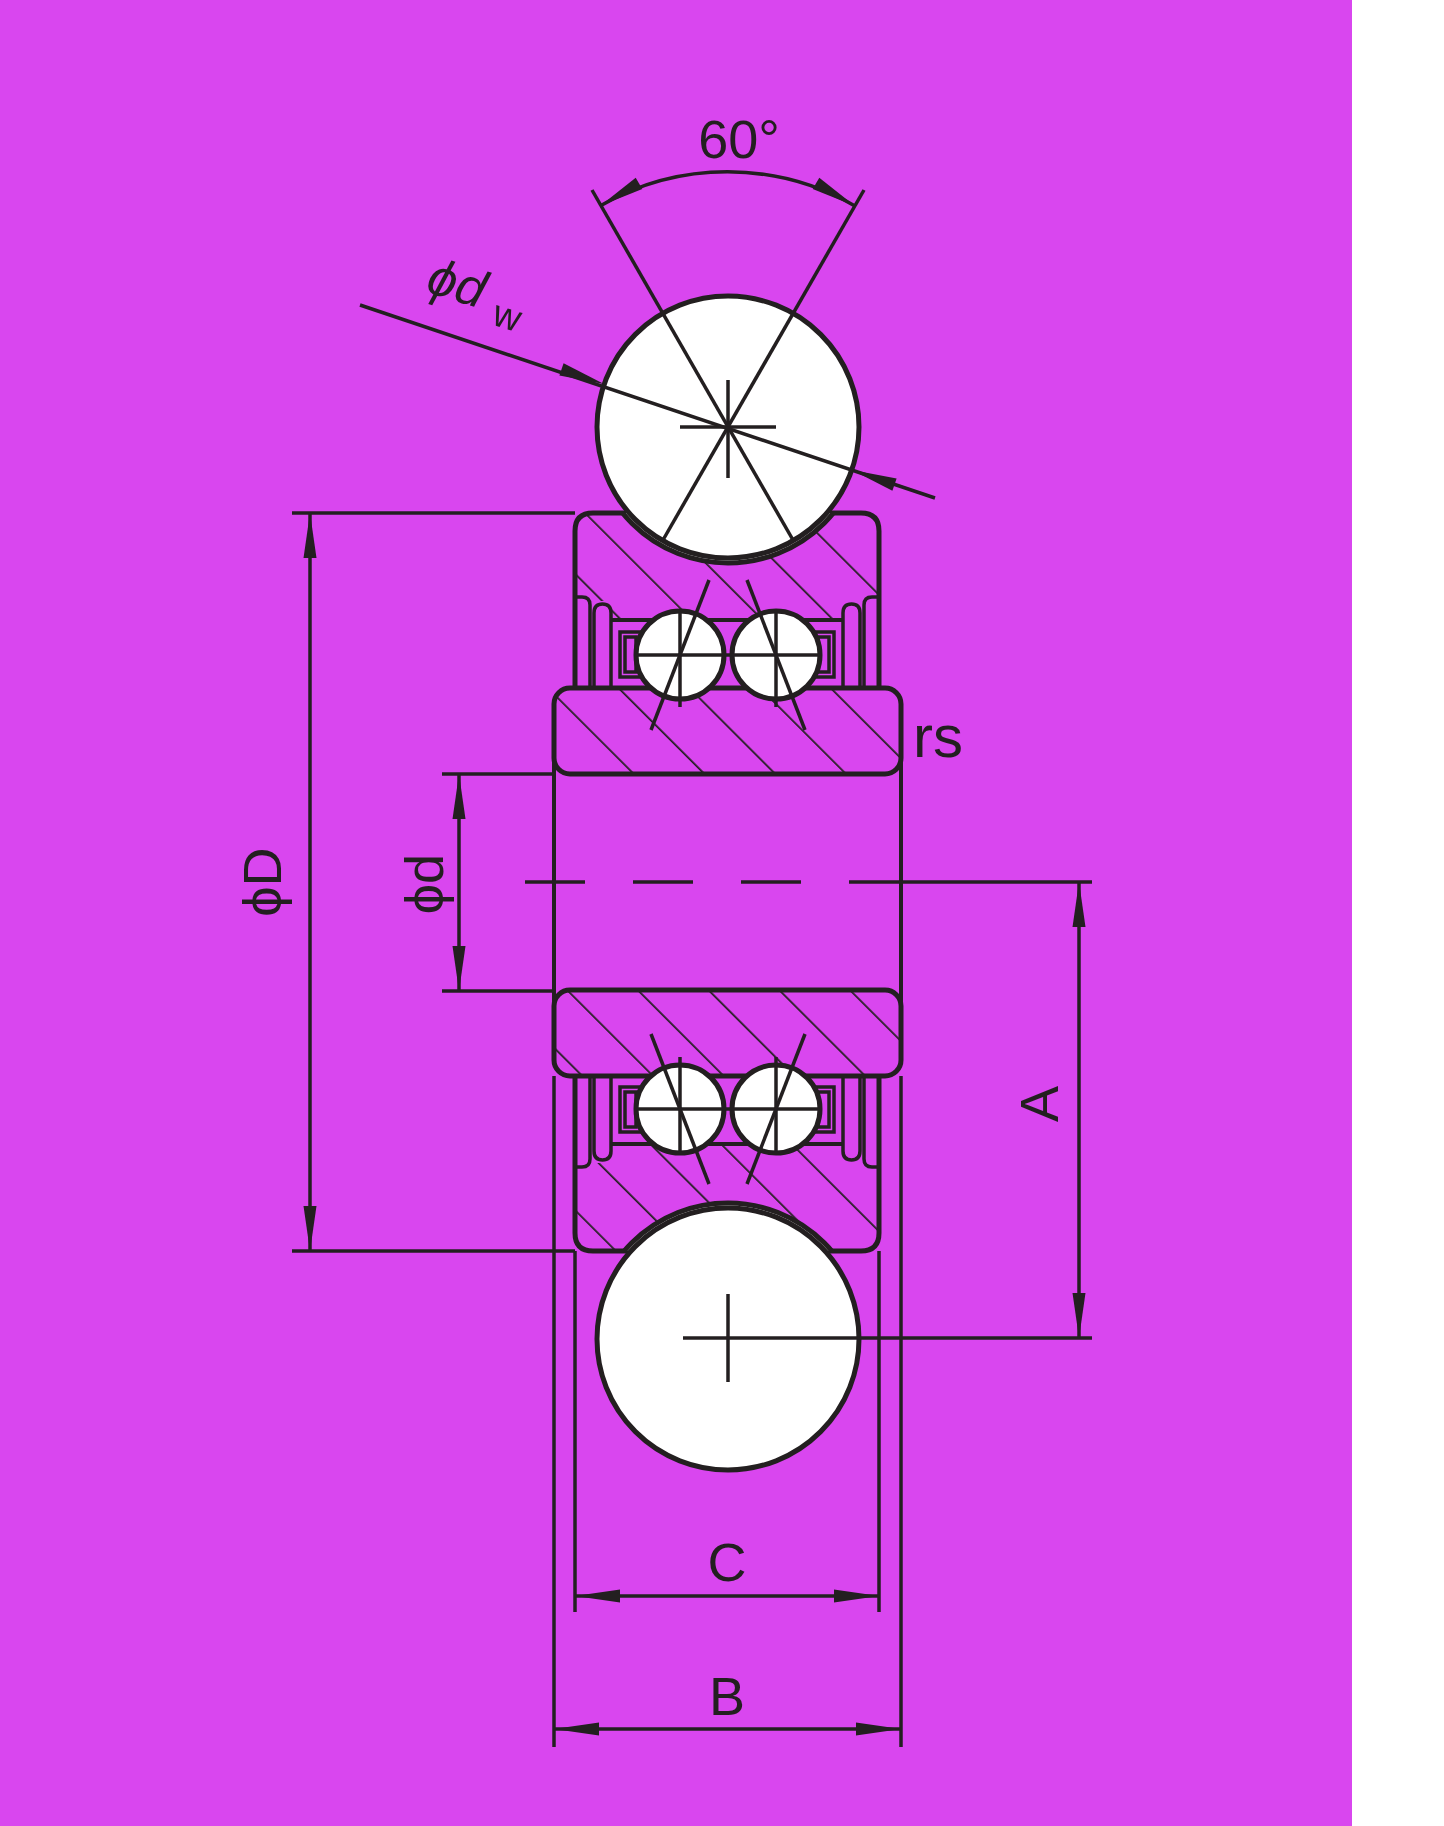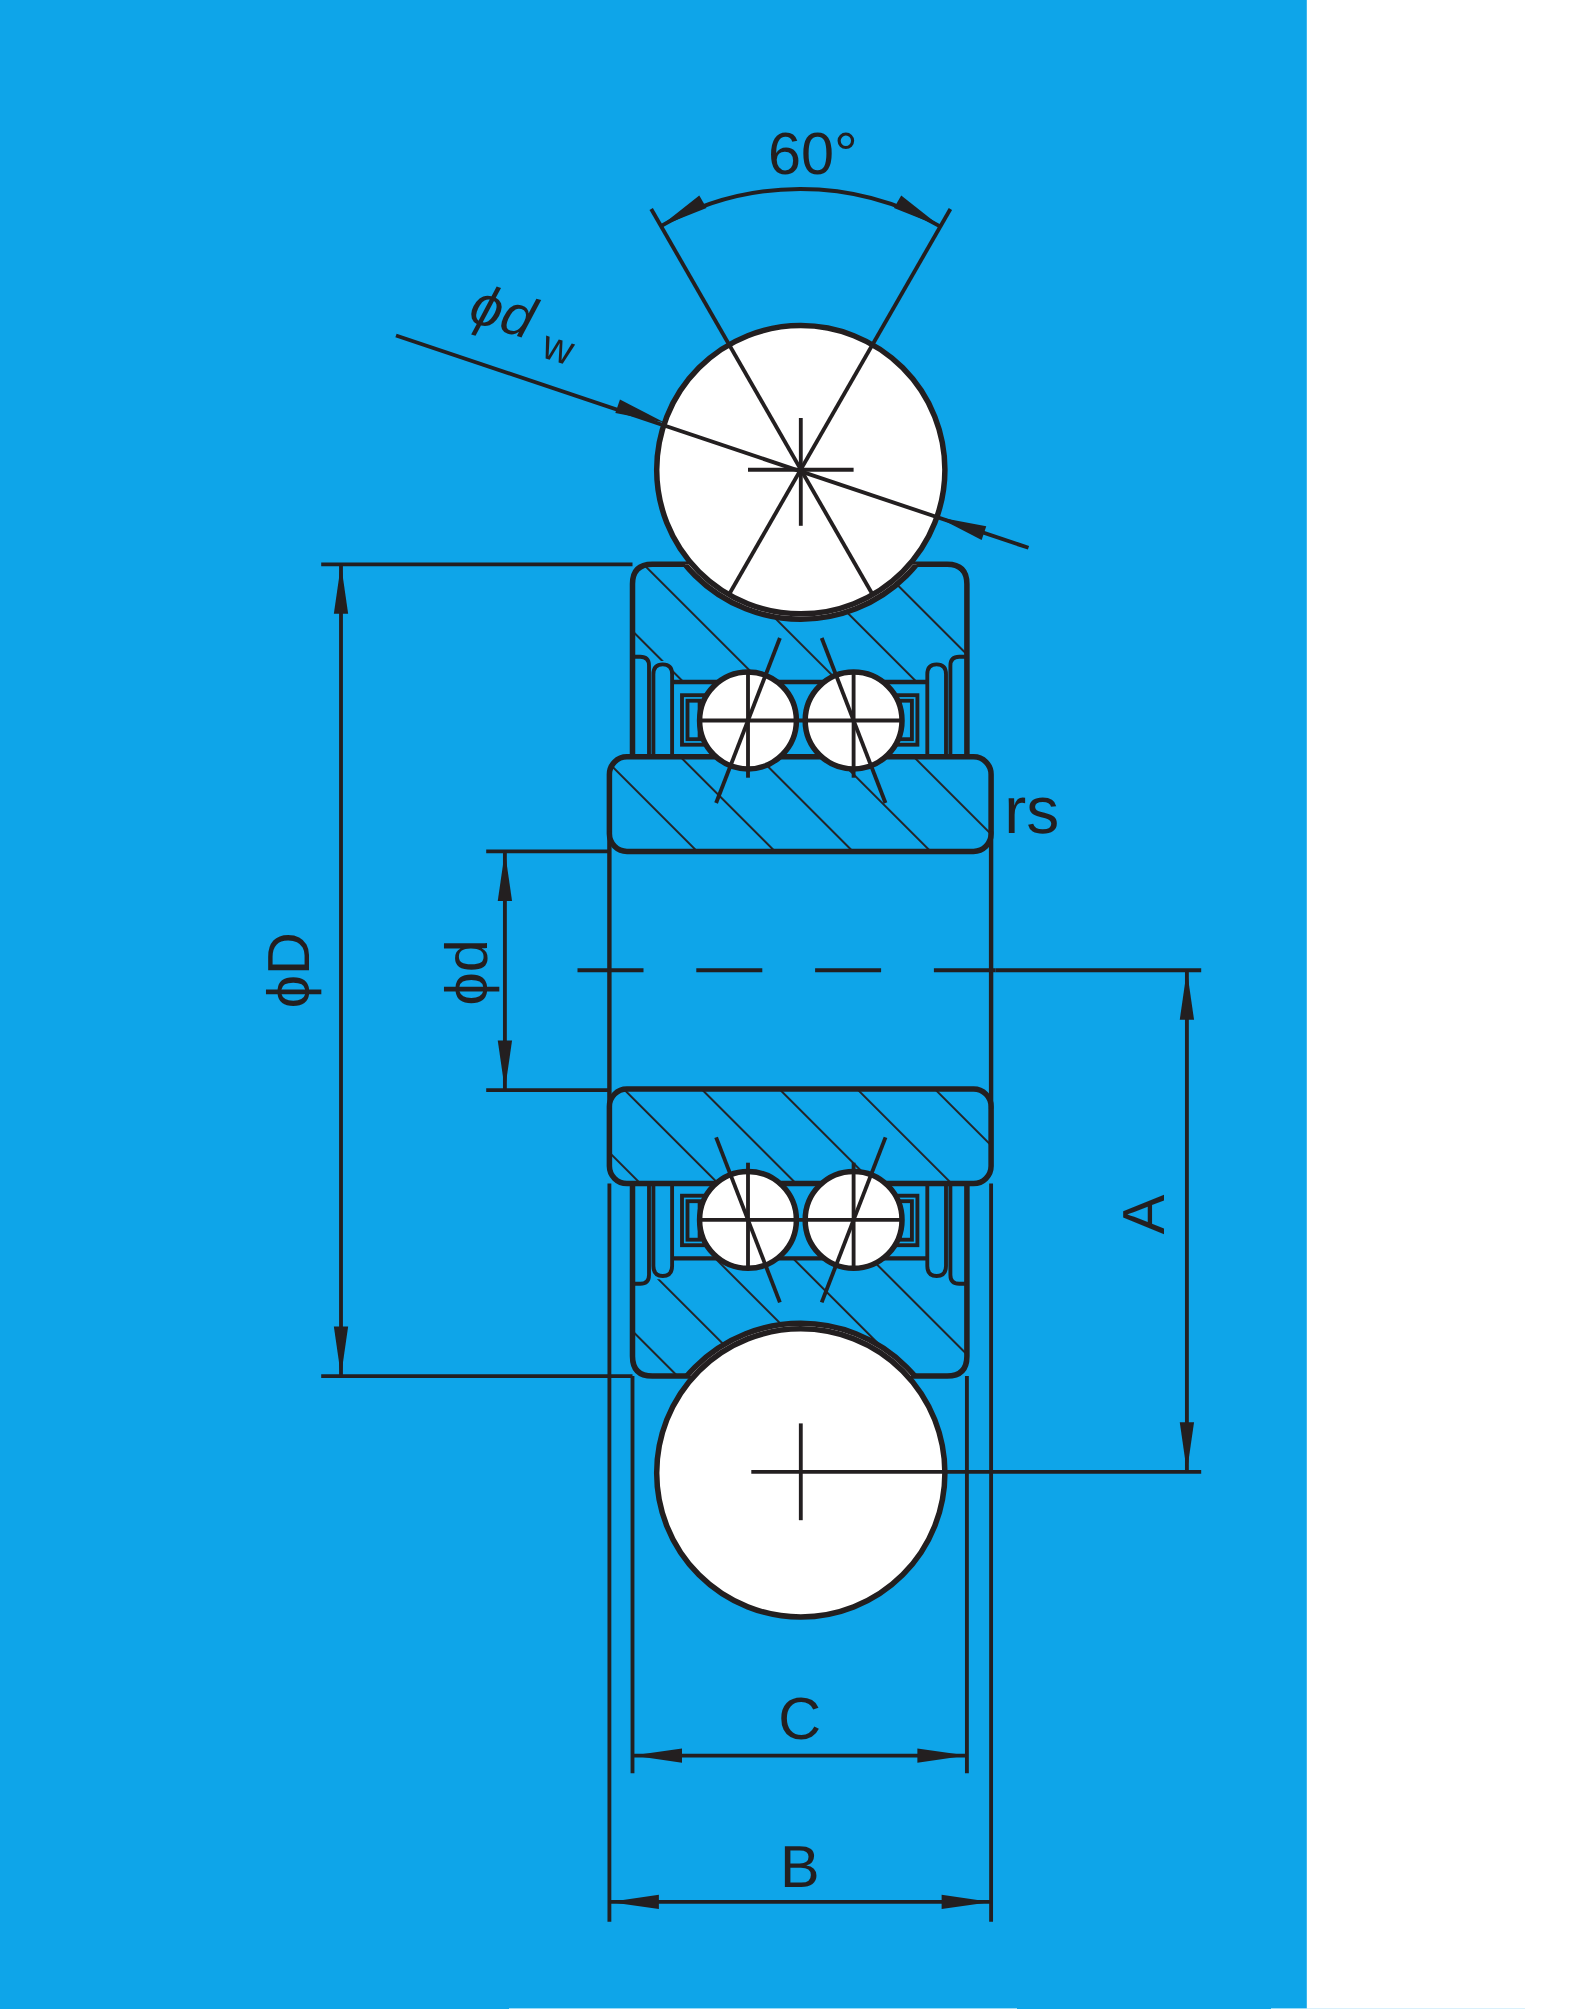--- a/index.html
+++ b/index.html
@@ -1,16 +1,16 @@
 <!DOCTYPE html>
 <html><head>
 <meta charset="utf-8">
 <style>
   html,body{margin:0;padding:0;background:#ffffff;}
-  .stage{width:1188px;height:1826px;position:relative;background:#0ea5e9;overflow:hidden;}
+  .stage{width:1352px;height:1826px;position:relative;background:#d946ef;overflow:hidden;}
   svg{display:block;}
   text{font-family:"Liberation Sans","DejaVu Sans",sans-serif;fill:#231f20;}
   .lbl{font-size:54px;}
   .lbl-sub{font-size:38px;}
   .lbl-rs{font-size:60px;}
   .lbl-dw{font-size:52px;font-style:italic;}
 </style>
 </head>
 <body>
 

